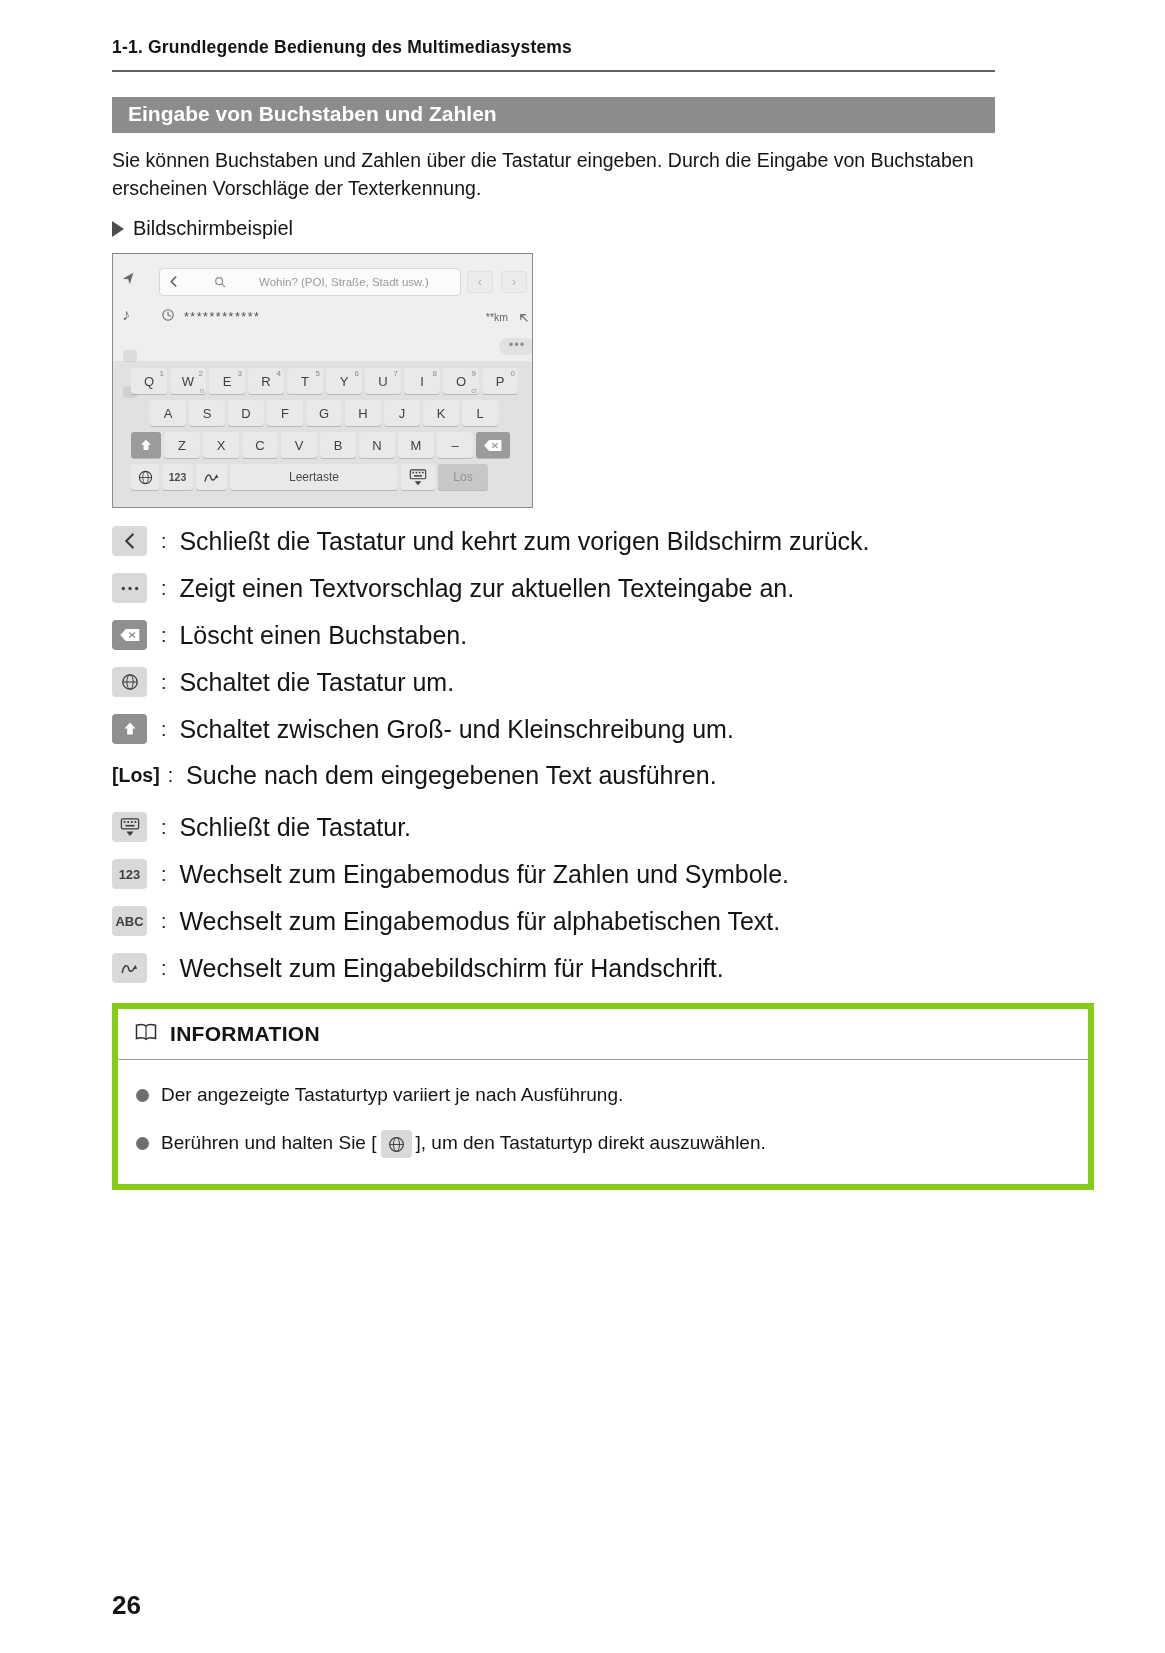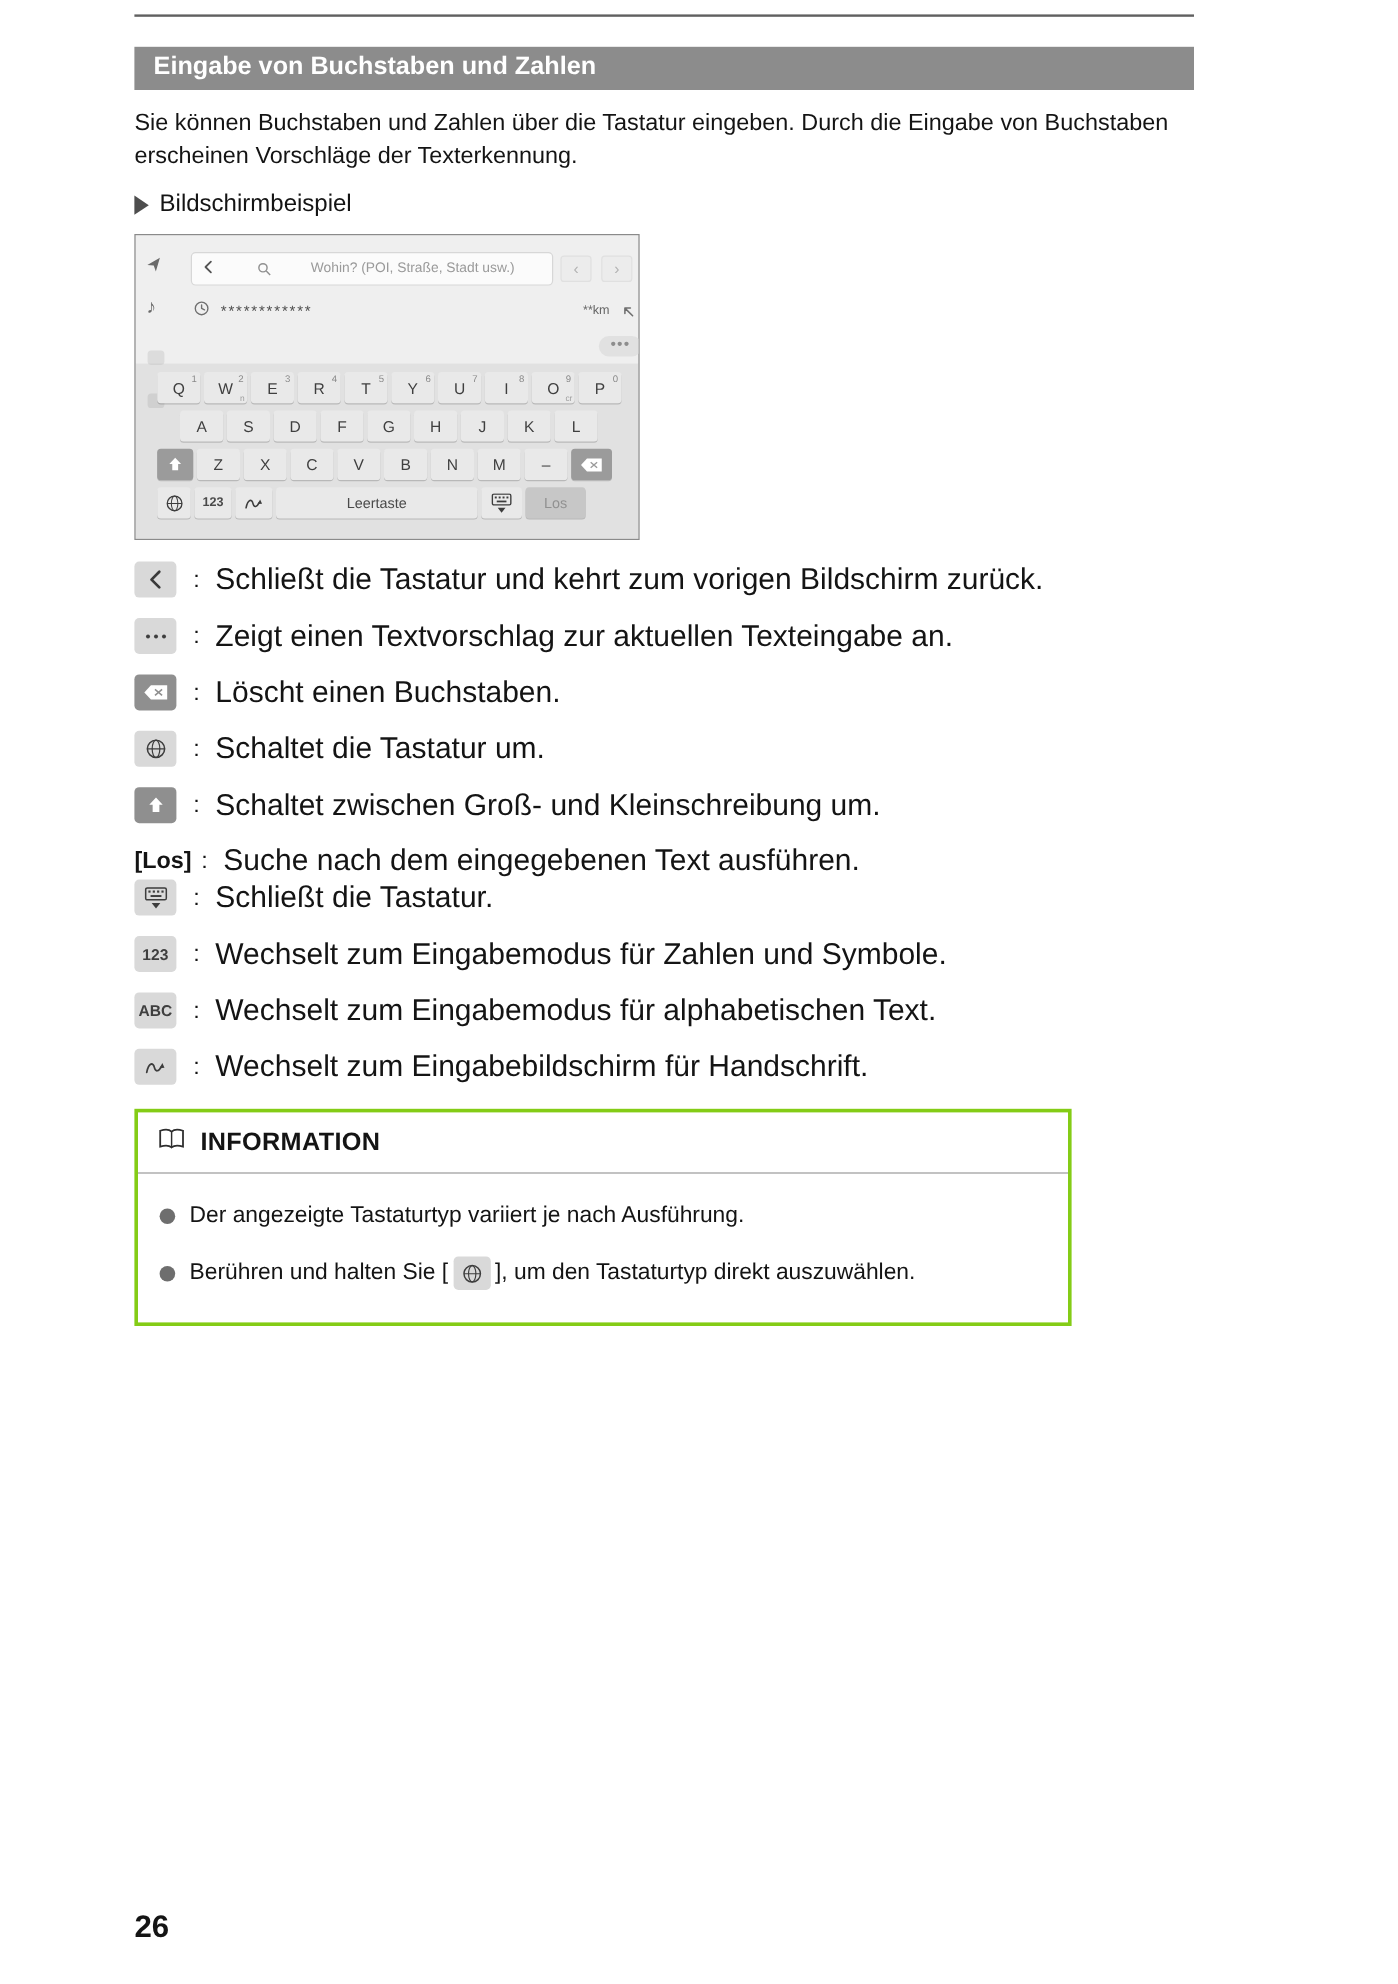--- a/index.html
+++ b/index.html
@@ -75,43 +75,44 @@
   .legend { margin-top:18px; }
   .legend-row { display:flex; align-items:center; margin-bottom:17px; min-height:30px; }
   .lg-icn { width:35px; height:30px; border-radius:4px; display:flex; align-items:center;
             justify-content:center; flex:0 0 auto; }
   .lg-icn.light { background:#d9d9d9; }
   .lg-icn.dark { background:#8f8f8f; }
   .lg-icn.modetxt { font-size:13px; font-weight:bold; color:#3f3f3f; }
   .lg-colon { margin:0 13px 0 14px; font-size:19.5px; }
   .lg-text { font-size:25px;text-align:center; }
   .lg-label { font-size:19.5px; font-weight:bold; }
-  .legend-row.textrow { min-height:26px; margin-bottom:1px; }
+  .legend-row.textrow { min-height:26px; margin-bottom:22px; }
   .legend-row.textrow .lg-colon { margin-left:8px; }
 
   
-  .infobox { margin-top:20px; border:3px solid #84cc16; width:781px; }
+  .infobox { margin-top:20px; border:6px solid #84cc16; width:982px; }
   .info-head { display:flex; align-items:center; padding:13px 16px; border-bottom:1px solid #9a9a9a; }
   .info-title { font-size:21px; font-weight:bold; margin-left:12px; letter-spacing:.3px; }
   .info-body { padding:20px 16px 8px; }
   .info-item { display:flex; align-items:flex-start; margin-bottom:18px; font-size:19px; line-height:30px; }
   .bullet { width:13px; height:13px; border-radius:50%; background:#6e6e6e; flex:0 0 auto;
             margin:9px 12px 0 2px; }
   .inline-icn { display:inline-flex; width:31px; height:28px; border-radius:4px;
                 align-items:center; justify-content:center; vertical-align:middle; margin:0 4px; }
   .inline-icn.light { background:#d9d9d9; }
   .inline-icn.dark { background:#8f8f8f; }
 
   .page-number { position:absolute; left:112px; bottom:32px; font-size:26px; font-weight:bold; }
 </style>
 </head>
 <body>
 
 <div class="content">
 
+  <div class="doc-header">1-1. Grundlegende Bedienung des Multimediasystems</div>
   <div class="header-rule"></div>
 
   <div class="banner">Eingabe von Buchstaben und Zahlen</div>
 
   <div class="intro">Sie können Buchstaben und Zahlen über die Tastatur eingeben. Durch die Eingabe von Buchstaben erscheinen Vorschläge der Texterkennung.</div>
 
   <div class="subsec">
     <span class="tri"></span>
     <span>Bildschirmbeispiel</span>
   </div>

